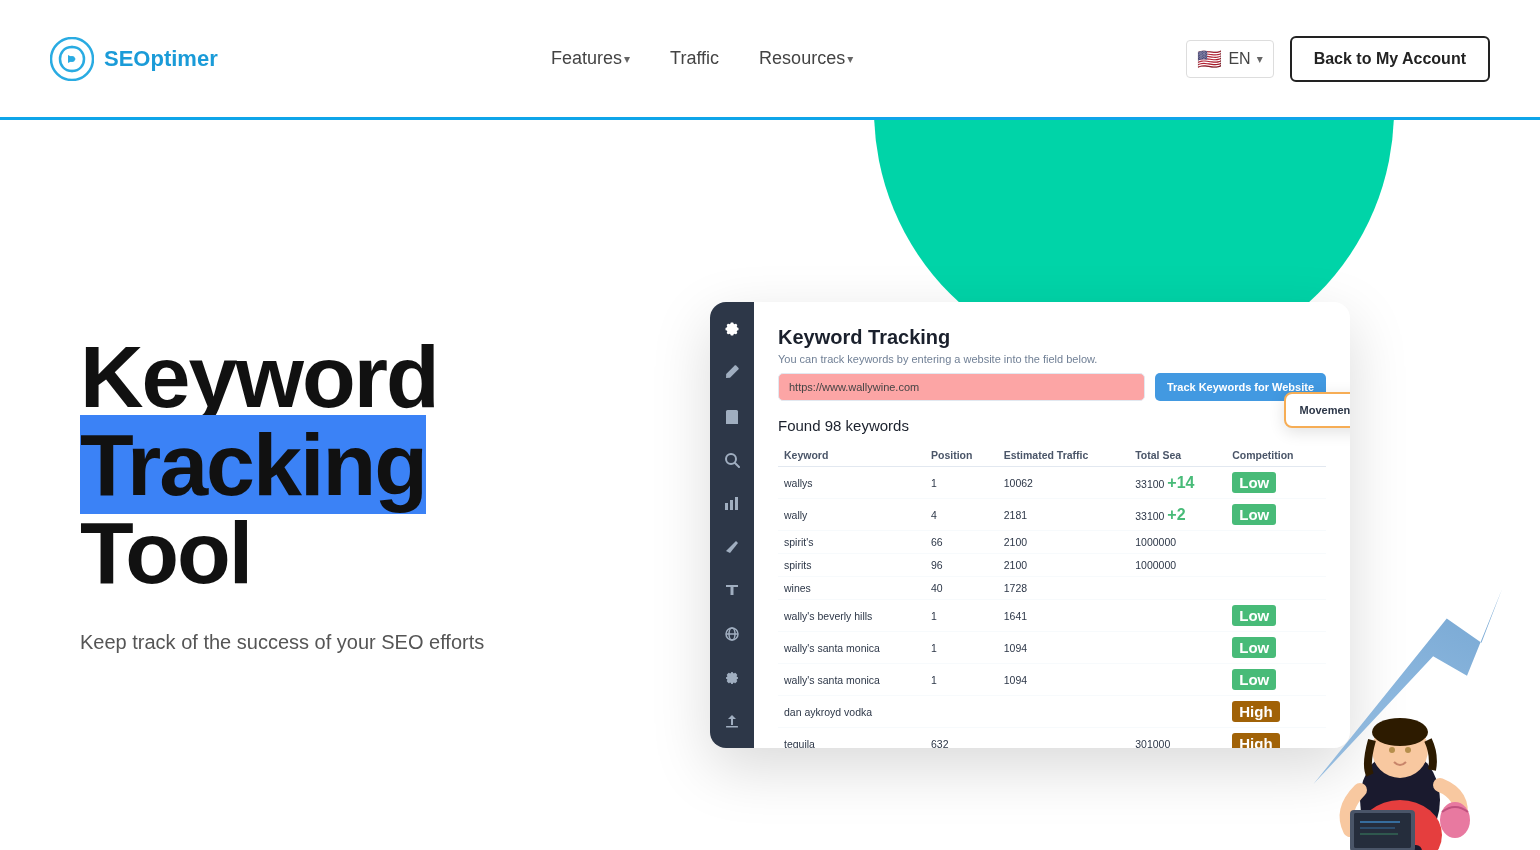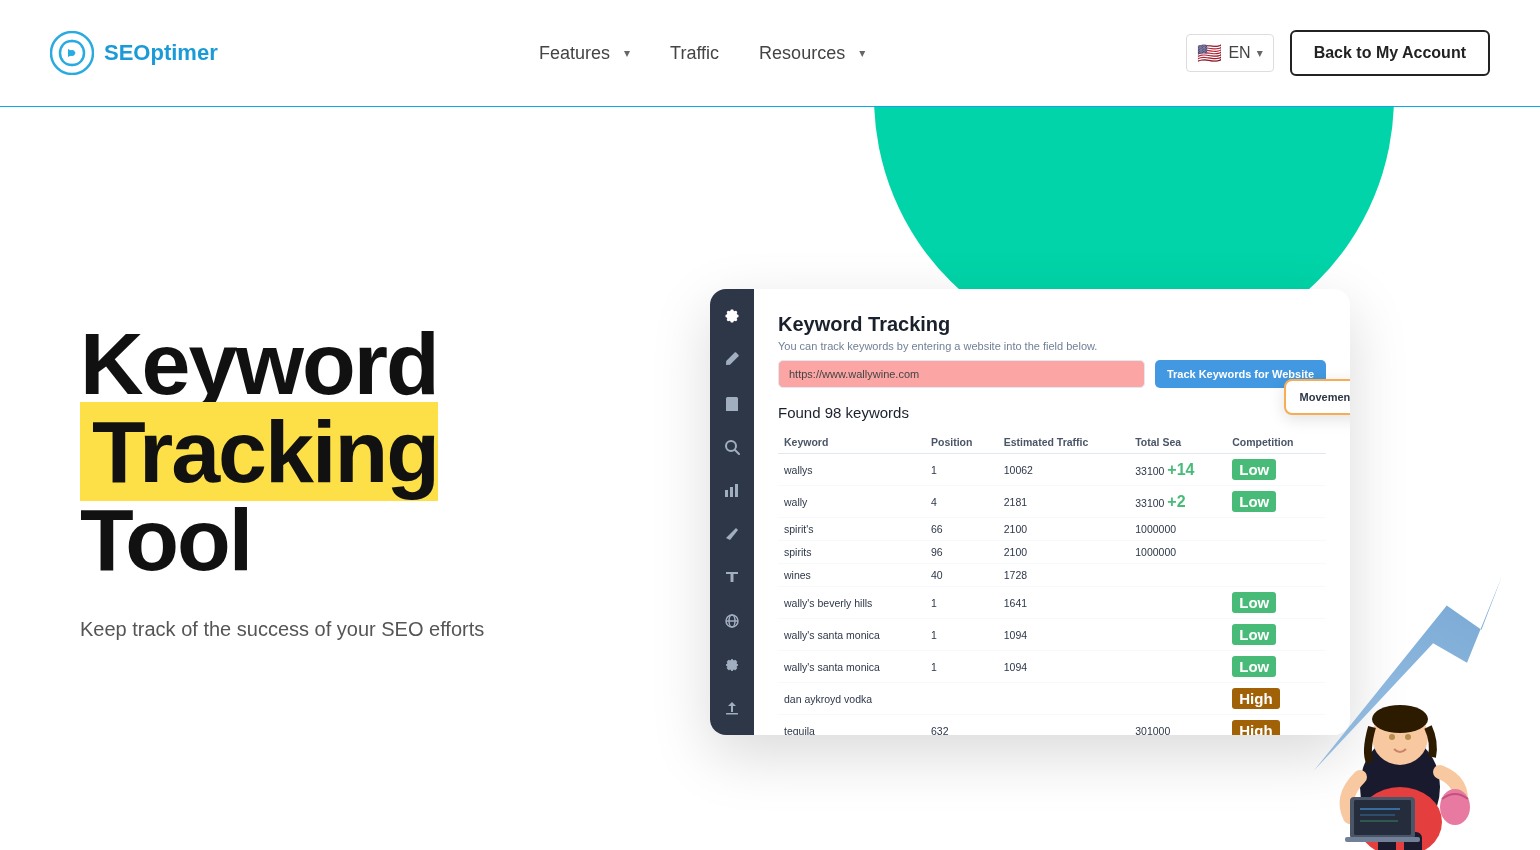--- a/index.html
+++ b/index.html
@@ -10,22 +10,22 @@
       min-height: 850px;
       overflow: hidden;
     }
 
     
     .header {
       display: flex;
       align-items: center;
       justify-content: space-between;
       padding: 0 50px;
-      height: 107px;
-      border-bottom: 1px solid #0ea5e9;
+      height: 120px;
+      border-bottom: 3px solid #0ea5e9;
       background: #fff;
     }
     .logo-area {
       display: flex;
       align-items: center;
       gap: 10px;
     }
     .logo-icon {
       width: 44px;
       height: 44px;
@@ -42,21 +42,21 @@
       display: flex;
       align-items: center;
       gap: 40px;
     }
     .nav-item {
       font-size: 18px;
       color: #444;
       cursor: pointer;
       display: flex;
       align-items: center;
-      gap: 14px;
+      gap: 2px;
     }
     .nav-chevron {
       font-size: 12px;
       color: #666;
     }
     .header-right {
       display: flex;
       align-items: center;
       gap: 16px;
     }
@@ -102,23 +102,22 @@
       z-index: 2;
     }
     .hero-title {
       font-size: 88px;
       font-weight: 900;
       line-height: 1.0;
       color: #111;
       letter-spacing: -2px;
     }
     .hero-title .highlight {
-      background: #fde047;
+      background: #3b82f6;
       display: inline;
-      padding-left: 12px;
     }
     .hero-subtitle {
       margin-top: 30px;
       font-size: 20px;
       color: #555;
       line-height: 1.5;
     }
 
     
     .hero-right {

